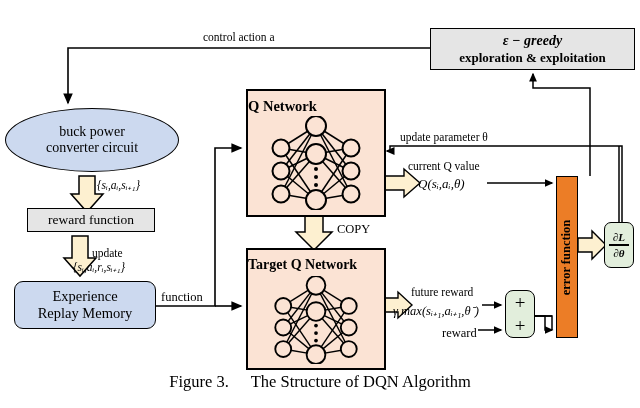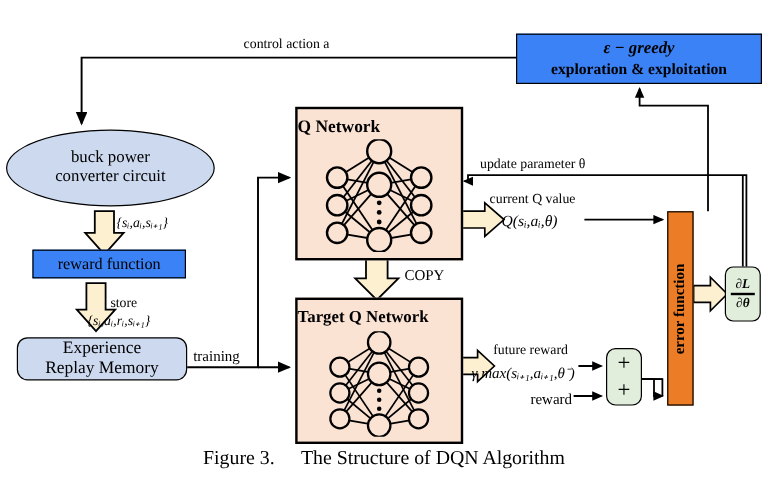--- a/index.html
+++ b/index.html
@@ -12,39 +12,39 @@
   #top-sentence{
     left:0px; top:0px; width:640px;
     font-family:"Liberation Serif",serif;
     font-size:21px; line-height:24px; letter-spacing:0px;
     white-space:nowrap;
   }
 
   
   .box{box-sizing:border-box; display:flex; align-items:center; justify-content:center;
        text-align:center; border:1.6px solid #000;}
-  .orange{background:#3b82f6; }
+  .orange{background:#e5e5e5; }
   .bluefill{background:#ccd9ef;}
 
   
   #eps-greedy{left:430px; top:28px; width:205px; height:42px; flex-direction:column; gap:1px;}
   #eps-greedy .l1{font-size:14px;font-weight:bold;font-style:italic;}
   #eps-greedy .l2{font-size:13px;font-weight:bold;}
 
   
   #buck{left:5px; top:108px; width:172px; height:62px; border-radius:50%;
         border:1.7px solid #000; background:#ccd9ef;
         display:flex;align-items:center;justify-content:center;flex-direction:column;line-height:16px;}
   #buck span{font-size:14px;}
 
   
   #reward-fn{left:27px; top:208px; width:128px; height:24px; font-size:13.5px;}
 
   
-  #erm{left:14px; top:281px; width:142px; height:36px; border-radius:9px;
+  #erm{left:14px; top:281px; width:142px; height:48px; border-radius:9px;
        flex-direction:column; line-height:17px;}
   #erm span{font-size:14.5px;}
 
   
   #qnet{left:246px; top:89px; width:136px; height:124px; border:2px solid #000;}
   #tqnet{left:246px; top:248px; width:136px; height:118px; border:2px solid #000;}
   .netbox{position:absolute;background:#fbe3d4;}
   .nettitle{position:absolute;left:0;right:0;text-align:left;font-weight:bold;font-size:14.5px;}
   #qnet .nettitle{top:7px;}
   #tqnet .nettitle{top:7px;font-size:14px;}
@@ -265,24 +265,24 @@
   <div class="abs box" id="plusbox">
     <span class="p">+</span>
     <span class="p">+</span>
   </div>
 
   <div class="abs lbl" id="lbl-control">control action a</div>
   <div class="abs lbl" id="lbl-update">update parameter θ</div>
   <div class="abs lbl" id="lbl-curq">current Q value</div>
   <div class="abs lbl-i" id="lbl-qval">Q(sᵢ,aᵢ,θ)</div>
   <div class="abs lbl" id="lbl-copy">COPY</div>
-  <div class="abs lbl" id="lbl-store">store</div>
+  <div class="abs lbl" id="lbl-store">update</div>
   <div class="abs lbl-i" id="lbl-sars">{sᵢ,aᵢ,rᵢ,sᵢ₊₁}</div>
   <div class="abs lbl-i" id="lbl-sas">{sᵢ,aᵢ,sᵢ₊₁}</div>
-  <div class="abs lbl" id="lbl-sampling">training</div>
+  <div class="abs lbl" id="lbl-sampling">function</div>
   <div class="abs lbl" id="lbl-future">future reward</div>
   <div class="abs lbl-i" id="lbl-gamma">γ max(sᵢ₊₁,aᵢ₊₁,θ⁻)</div>
   <div class="abs lbl" id="lbl-reward">reward</div>
 
   <div class="abs" id="caption">
     <span>Figure 3.</span>
     <span class="gap"></span>
     <span>The Structure of DQN Algorithm</span>
   </div>
 

